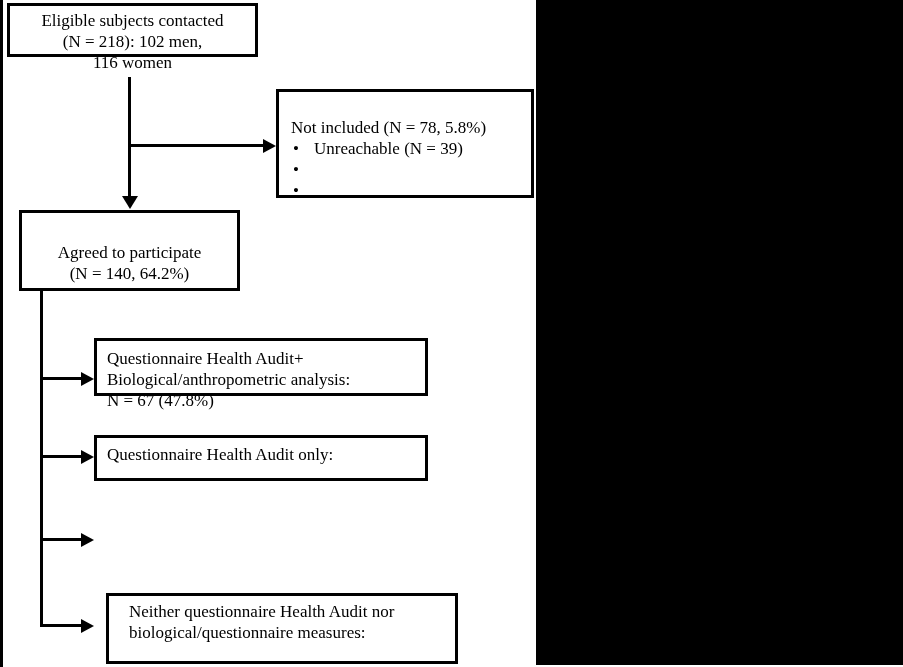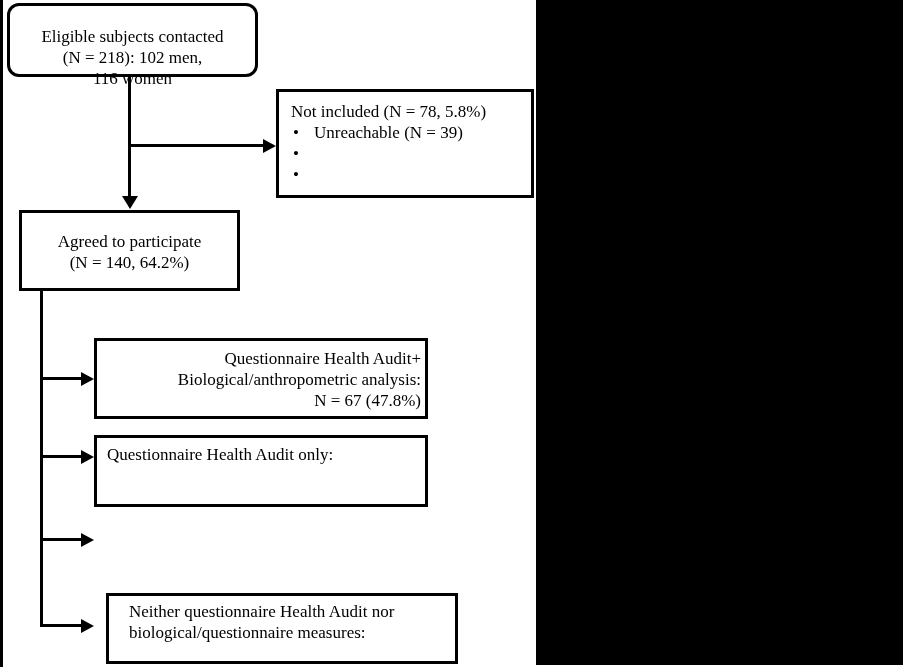--- a/index.html
+++ b/index.html
@@ -26,25 +26,25 @@
   .artifact.right-block { left: 536px; top: 0; width: 367px; height: 665px; }
 
   .box {
     position: absolute;
     box-sizing: border-box;
     border: 3px solid #000000;
     background: #ffffff;
   }
   .box.center { text-align: center; }
 
-  .node-eligible    { left: 7px;   top: 3px;   width: 251px; height: 74px;  padding-top: 20px; border-radius: 12px; }
+  .node-eligible    { left: 7px;   top: 3px;   width: 251px; height: 54px;  padding-top: 4px; }
   .node-notincluded { left: 276px; top: 89px;  width: 258px; height: 109px; padding: 9px 4px 0 6px; }
-  .node-agreed      { left: 19px;  top: 210px; width: 221px; height: 81px;  padding-top: 18px; }
-  .node-outcome1    { left: 94px;  top: 338px; width: 334px; height: 81px;  padding: 7px 4px 0 10px; text-align: right; }
-  .node-outcome2    { left: 94px;  top: 435px; width: 334px; height: 72px;  padding: 6px 4px 0 10px; }
+  .node-agreed      { left: 19px;  top: 210px; width: 221px; height: 81px;  padding-top: 29px; }
+  .node-outcome1    { left: 94px;  top: 338px; width: 334px; height: 58px;  padding: 7px 4px 0 10px; }
+  .node-outcome2    { left: 94px;  top: 435px; width: 334px; height: 46px;  padding: 6px 4px 0 10px; }
   .node-outcome3    { left: 94px;  top: 508px; width: 334px; height: 59px;  padding: 7px 4px 0 10px; }
   .node-outcome4    { left: 106px;  top: 593px; width: 352px; height: 71px;  padding: 5px 4px 0 20px; }
 
   .bullet-row {
     display: flex;
     padding-left: 8px;
   }
   .bullet-dot {
     width: 21px;
     flex: 0 0 21px;
@@ -104,21 +104,21 @@
   <div class="h-branch hb4"></div>
   <div class="arrow right ab4"></div>
 
   <div class="box center node-eligible">
     <div>Eligible subjects contacted</div>
     <div>(N = 218): 102 men,</div>
     <div>116 women</div>
   </div>
 
   <div class="box node-notincluded">
-    <div style="padding-left:6px;">Not included (N = 78, 5.8%)</div>
+    <div style="padding-left:6px;margin-top:16px;">Not included (N = 78, 5.8%)</div>
     <div class="bullet-row">
       <span class="bullet-dot">•</span>
       <span>Unreachable (N = 39)</span>
     </div>
     <div class="bullet-row">
       <span class="bullet-dot">•</span>
     </div>
     <div class="bullet-row">
       <span class="bullet-dot">•</span>
     </div>

